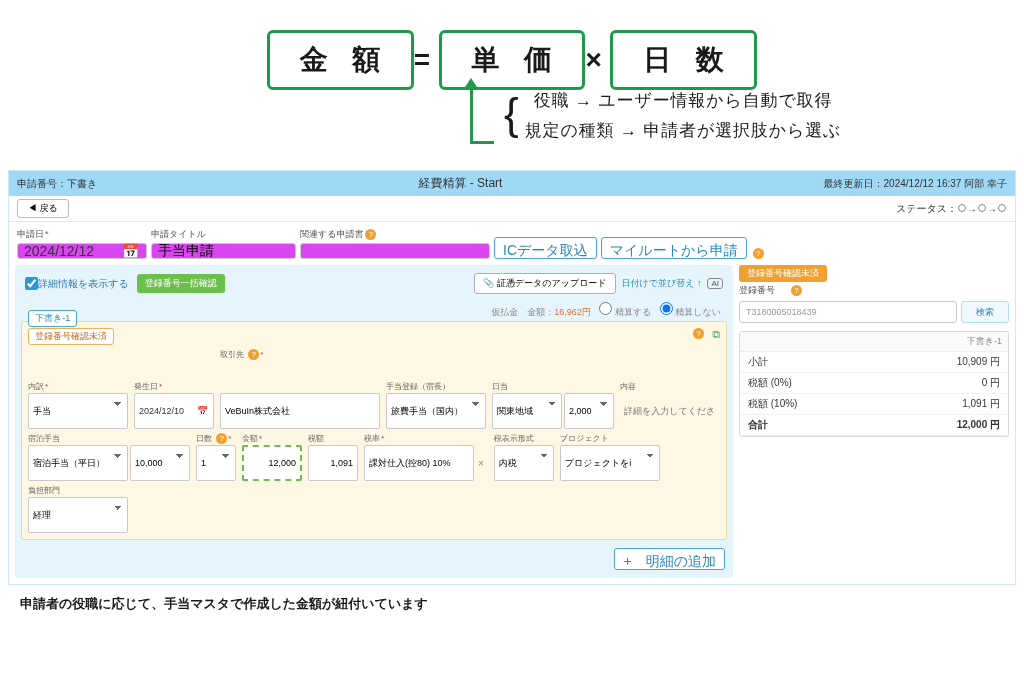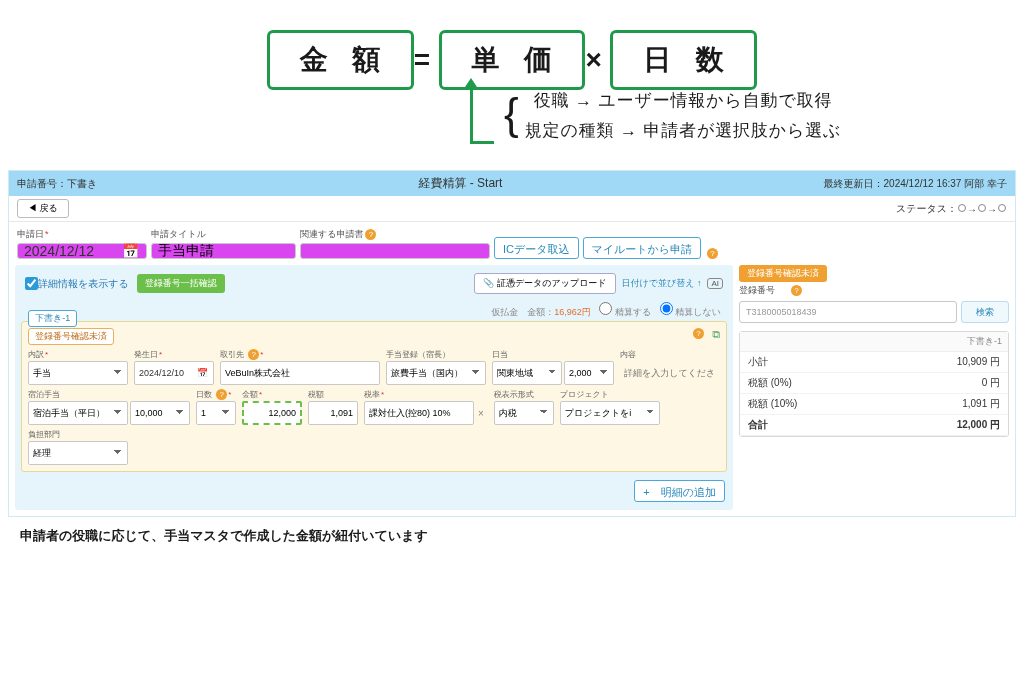--- a/index.html
+++ b/index.html
@@ -21,21 +21,21 @@
 .status{font-size:10px}
 .circle{display:inline-block;width:8px;height:8px;border:1px solid #888;border-radius:50%;margin:0 1px}
 .form-row{display:flex;gap:4px;padding:6px 8px;align-items:flex-end;background:#fff}
 .fcol{display:flex;flex-direction:column;gap:2px}
 .flabel{font-size:9px;color:#555}
 .req:after{content:"*";color:#d33;margin-left:1px}
 .finput{border:1px solid #c8c8c8;border-radius:3px;padding:3px 6px;font-size:14px;background:#d946ef;height:16px}
 .wdate{width:130px;display:flex;align-items:center;justify-content:space-between}
 .wtitle{width:145px}
 .wrel{width:190px}
-.btn-blue{background:#fff;border:1px solid #4aa8d8;color:#2a88b8;border-radius:3px;padding:4px 8px;font-size:11px;cursor:pointer;height:22px}
+.btn-blue{background:#fff;border:1px solid #4aa8d8;color:#2a88b8;border-radius:3px;padding:4px 8px;font-size:14px;cursor:pointer;height:22px}
 .q{display:inline-flex;width:11px;height:11px;border-radius:50%;background:#f0a030;color:#fff;font-size:8px;align-items:center;justify-content:center;margin-left:2px}
 .main-split{display:flex;gap:6px;padding:0 6px 6px}
 .left-pane{flex:1;background:#e6f5fc;border-radius:3px;padding:6px}
 .right-pane{width:270px;padding-top:0}
 .detail-hdr{display:flex;justify-content:space-between;align-items:center;padding:2px 4px 6px}
 .chk-lbl{display:flex;align-items:center;gap:0;font-size:10px;color:#2a7ab0}
 .chk-lbl input{accent-color:#2a9ad8}
 .pill-green{background:#6bbf4a;color:#fff;border:none;border-radius:3px;padding:3px 8px;font-size:9px;cursor:pointer}
 .upload-btn{background:#fff;border:1px solid #aac;border-radius:3px;padding:3px 8px;font-size:9px;cursor:pointer}
 .sortbar{display:flex;align-items:center;gap:6px;font-size:9px;color:#2a88b8}
@@ -44,21 +44,21 @@
 .amt-em{color:#e07030}
 .radio-lbl{margin-left:6px}
 .card{background:#fdf7e3;border:1px solid #e8d898;border-radius:3px;padding:6px;position:relative}
 .card-tab{position:absolute;top:-12px;left:6px;background:#fff;border:1px solid #4aa8d8;border-radius:3px;padding:1px 6px;font-size:9px;color:#2a88b8}
 .badge-unchk{display:inline-block;background:#fff;border:1px solid #e8b060;color:#c07020;border-radius:3px;padding:1px 6px;font-size:9px;margin-bottom:4px}
 .qmark{position:absolute;top:6px;right:22px}
 .copy-ico{position:absolute;top:6px;right:6px;color:#5aa86a;font-size:11px}
 .grid{display:flex;flex-wrap:wrap;gap:4px 6px;align-items:flex-end}
 .gcol{display:flex;flex-direction:column;gap:1px}
 .glabel{font-size:8px;color:#666}
-.gsel,.ginp{border:1px solid #c8c8c8;border-radius:2px;padding:2px 4px;font-size:9px;background:#fff;height:24px}
+.gsel,.ginp{border:1px solid #c8c8c8;border-radius:2px;padding:2px 4px;font-size:9px;background:#fff;height:36px}
 .gsel{appearance:none;padding-right:14px;background-image:linear-gradient(45deg,transparent 50%,#666 50%),linear-gradient(135deg,#666 50%,transparent 50%);background-position:calc(100% - 9px) 8px,calc(100% - 5px) 8px;background-size:4px 4px;background-repeat:no-repeat}
 .w60{width:60px}.w70{width:70px}.w80{width:80px}.w100{width:100px}.w40{width:40px}.w50{width:50px}
 .dashed{border:2px dashed #6bbf4a!important;text-align:right}
 .tar{text-align:right}
 .x-close{color:#888;cursor:pointer;padding:0 4px}
 .placeholder{color:#bbb}
 .add-row{text-align:right;padding:8px 2px 2px}
 .badge-reg{display:inline-block;background:#f0a030;color:#fff;border-radius:3px;padding:2px 8px;font-size:9px;margin-bottom:2px}
 .right-lbl{font-size:9px;color:#555;display:flex;align-items:center;gap:14px}
 .search-row{display:flex;gap:4px;margin:4px 0 8px}
@@ -161,21 +161,21 @@
             </div>
           <div class="gcol">
               <span class="glabel req">発生日</span>
               <div class="ginp w80" style="display:flex;justify-content:space-between;align-items:center">
                 <span>2024/12/10</span>
                 <span>📅</span>
               </div>
             </div>
           <div class="gcol">
               <span class="glabel req"><span>取引先</span> <span class="q">?</span></span>
-              <input class="ginp" style="width: 160px;" value="VeBuIn株式会社">
+              <input class="ginp" style="width: 160px; margin-top: 32px;" value="VeBuIn株式会社">
             </div>
           <div class="gcol">
               <span class="glabel">手当登録（宿長）</span>
               <select class="gsel w100"><option>旅費手当（国内）</option></select>
             </div>
           <div class="gcol">
               <span class="glabel">日当</span>
               <div style="display:flex;gap:2px">
                 <select class="gsel w70"><option>関東地域</option></select>
                 <select class="gsel w50"><option>2,000</option></select>

